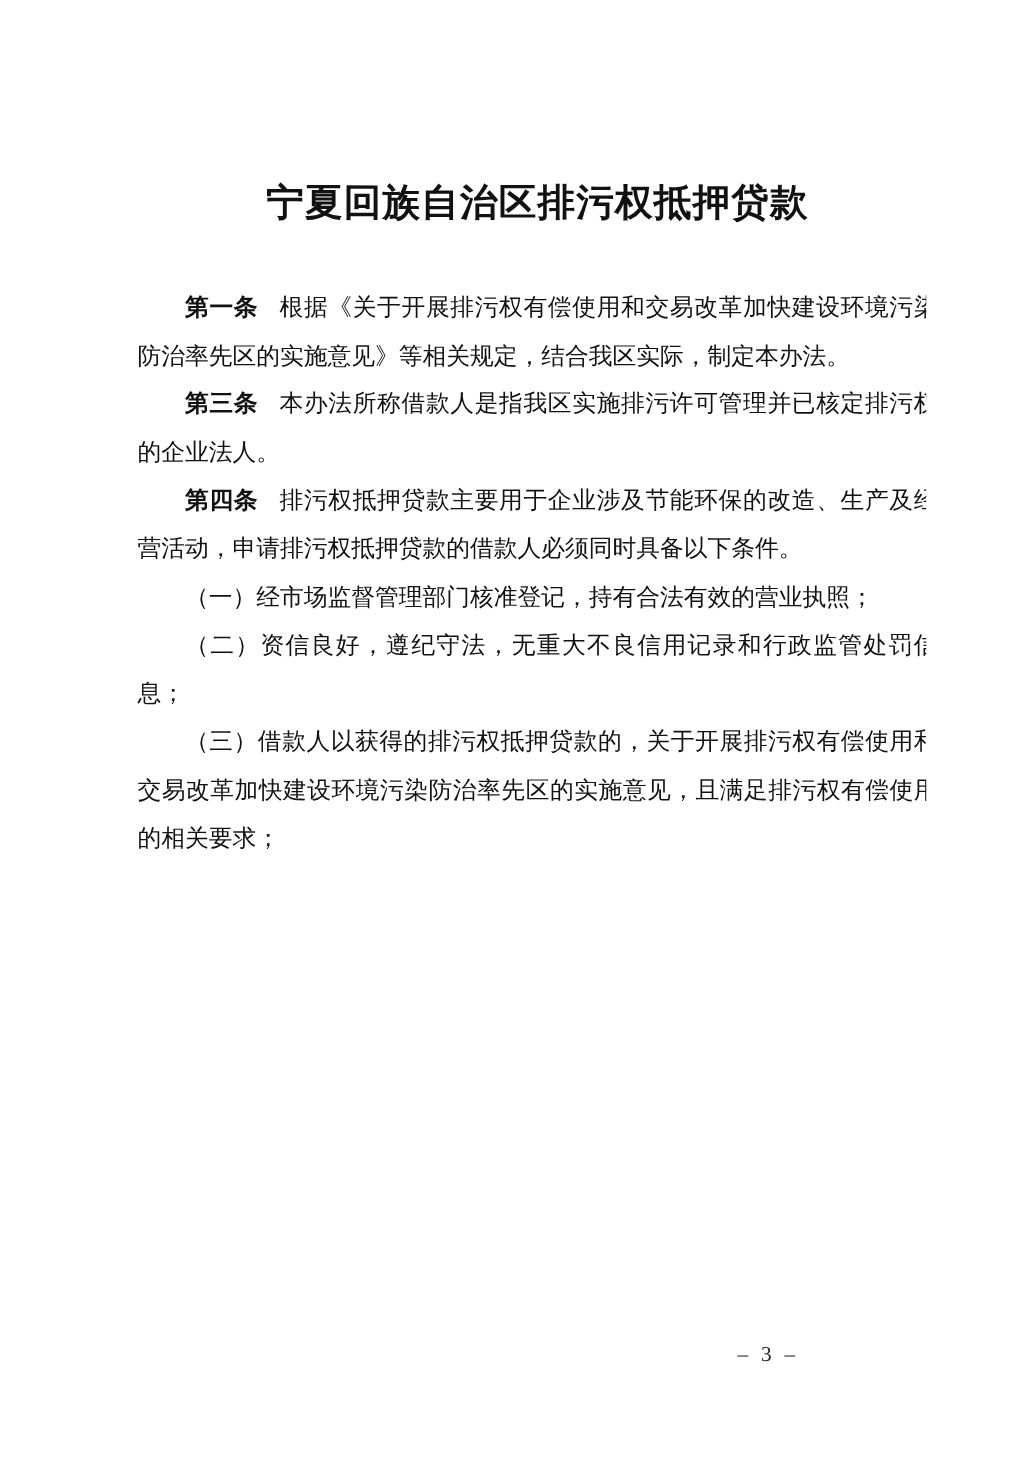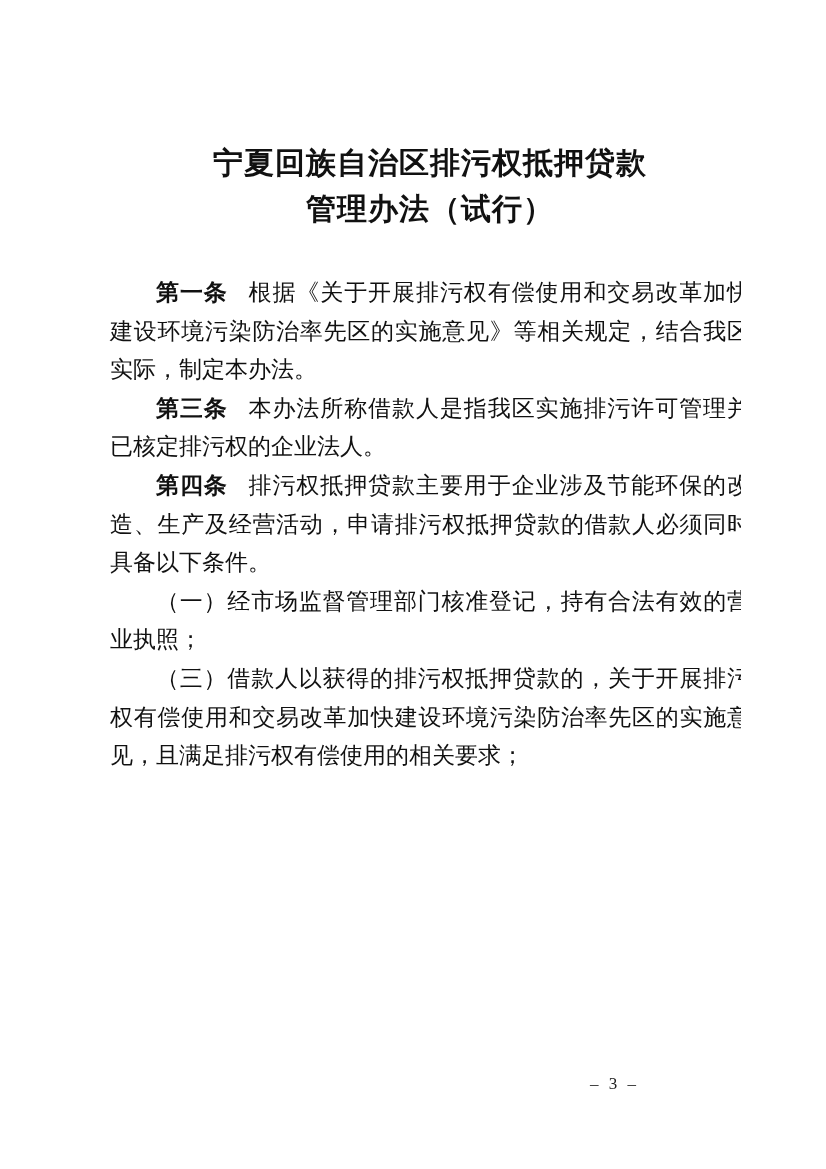--- a/index.html
+++ b/index.html
@@ -24,21 +24,21 @@
   }
   .doc-title {
     font-weight: 700;
     font-size: 30px;
     line-height: 46px;
     text-align: center;
     letter-spacing: 1px;
   }
   .doc-body {
     margin-top: 42px;
-    font-size: 23px;
+    font-size: 19px;
     line-height: 38.6px;
     text-align: justify;
     text-justify: inter-ideograph;
   }
   .para {
     margin: 0;
     padding: 0;
     text-indent: 2em;
   }
   .art-label {
@@ -55,27 +55,27 @@
   }
 </style>
 </head>
 <body>
 
 <div class="page">
   <div class="content">
 
     <div class="doc-title">
       <div class="title-line">宁夏回族自治区排污权抵押贷款</div>
-      <div class="title-line">管理办法（试行）</div>
     </div>
 
     <div class="doc-body">
       <p class="para"><span class="art-label">第一条</span><span>根据《关于开展排污权有偿使用和交易改革加快建设环境污染防治率先区的实施意见》等相关规定，结合我区实际，制定本办法。</span></p>
       <p class="para"><span class="art-label">第三条</span><span>本办法所称借款人是指我区实施排污许可管理并已核定排污权的企业法人。</span></p>
       <p class="para"><span class="art-label">第四条</span><span>排污权抵押贷款主要用于企业涉及节能环保的改造、生产及经营活动，申请排污权抵押贷款的借款人必须同时具备以下条件。</span></p>
       <p class="para">（一）经市场监督管理部门核准登记，持有合法有效的营业执照；</p>
+      <p class="para">（二）资信良好，遵纪守法，无重大不良信用记录和行政监管处罚信息；</p>
       <p class="para">（三）借款人以获得的排污权抵押贷款的，关于开展排污权有偿使用和交易改革加快建设环境污染防治率先区的实施意见，且满足排污权有偿使用的相关要求；</p>
     </div>
 
   </div>
 
   <div class="page-num">– 3 –</div>
 </div>
 
 </body></html>

